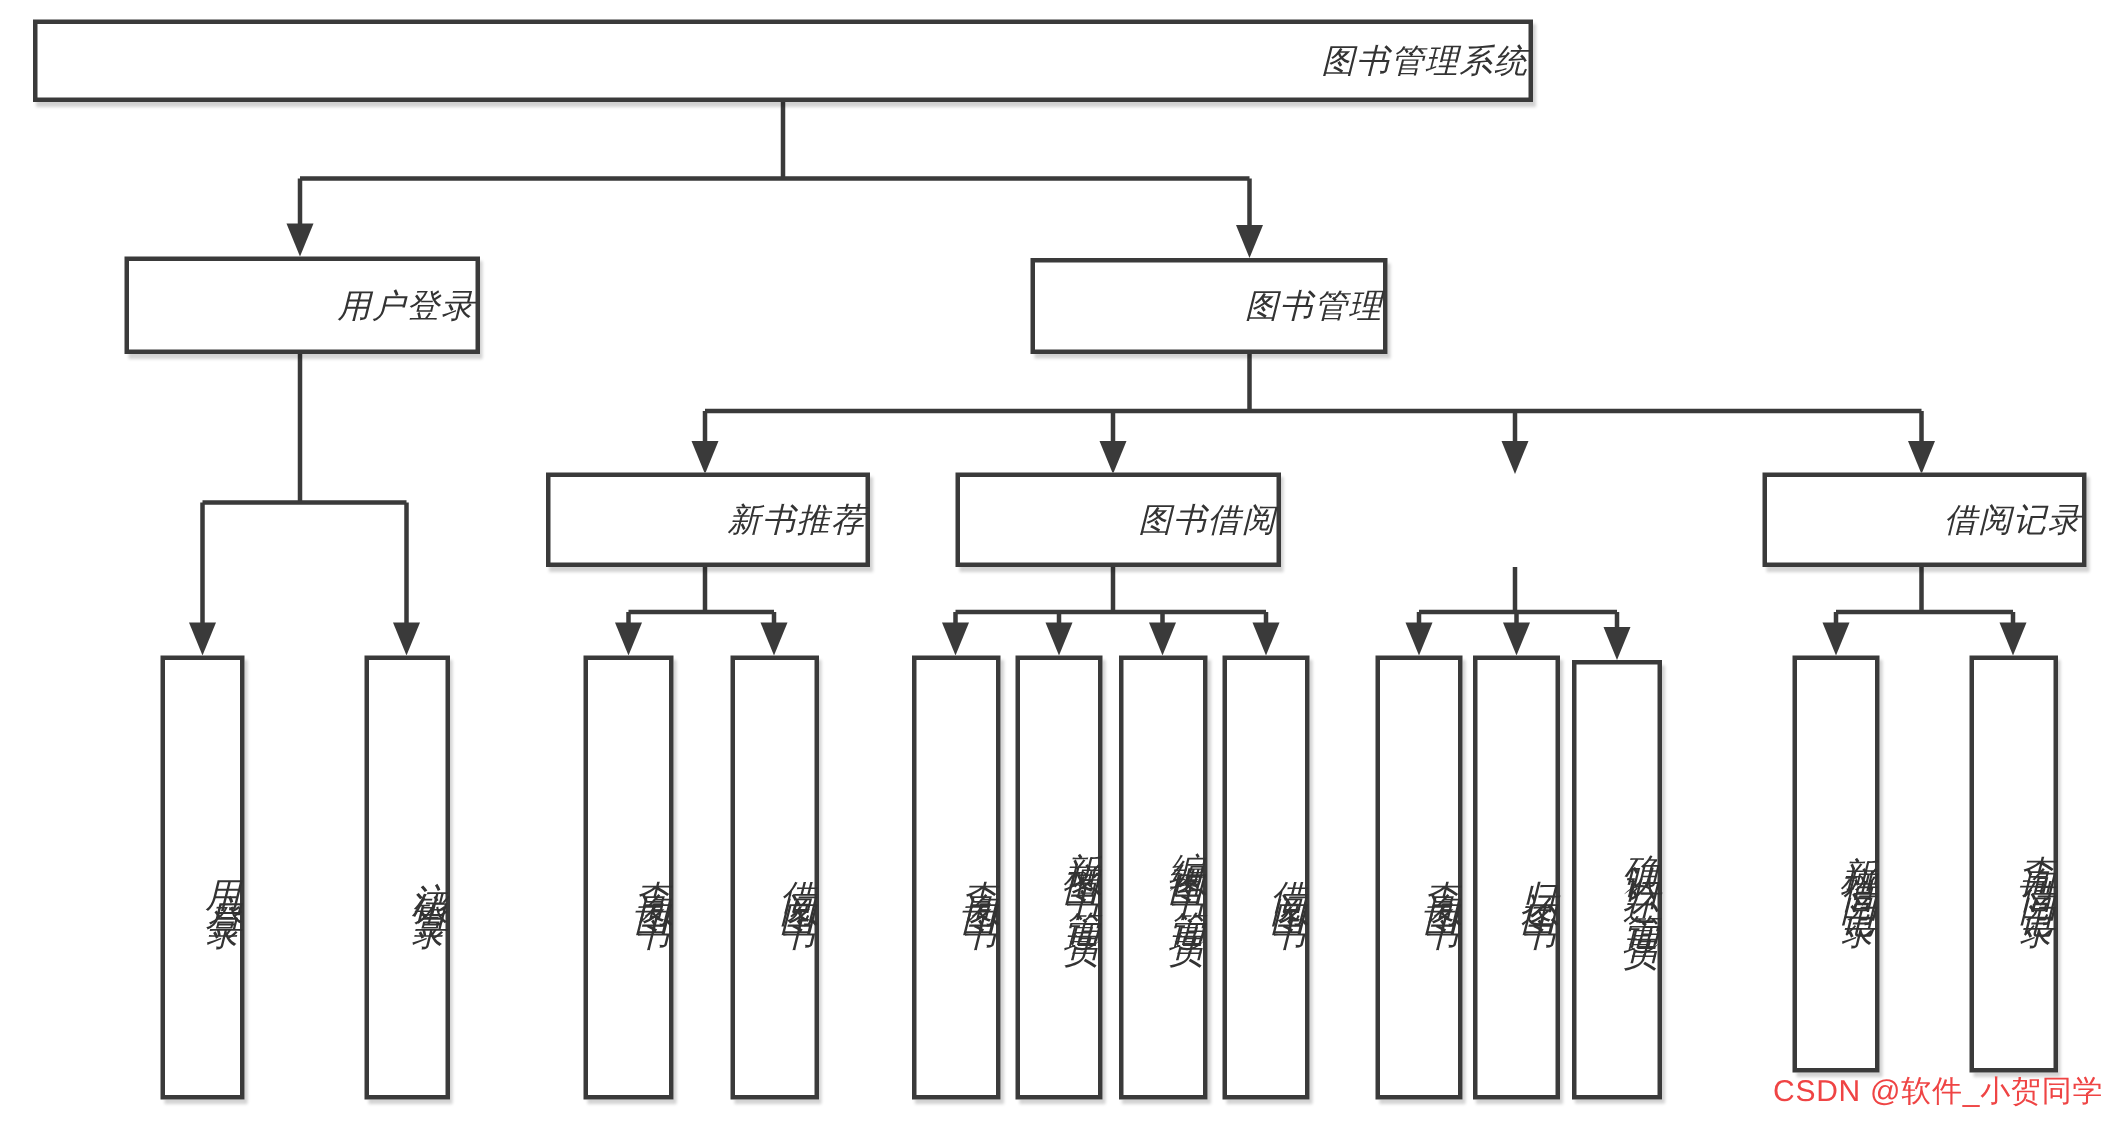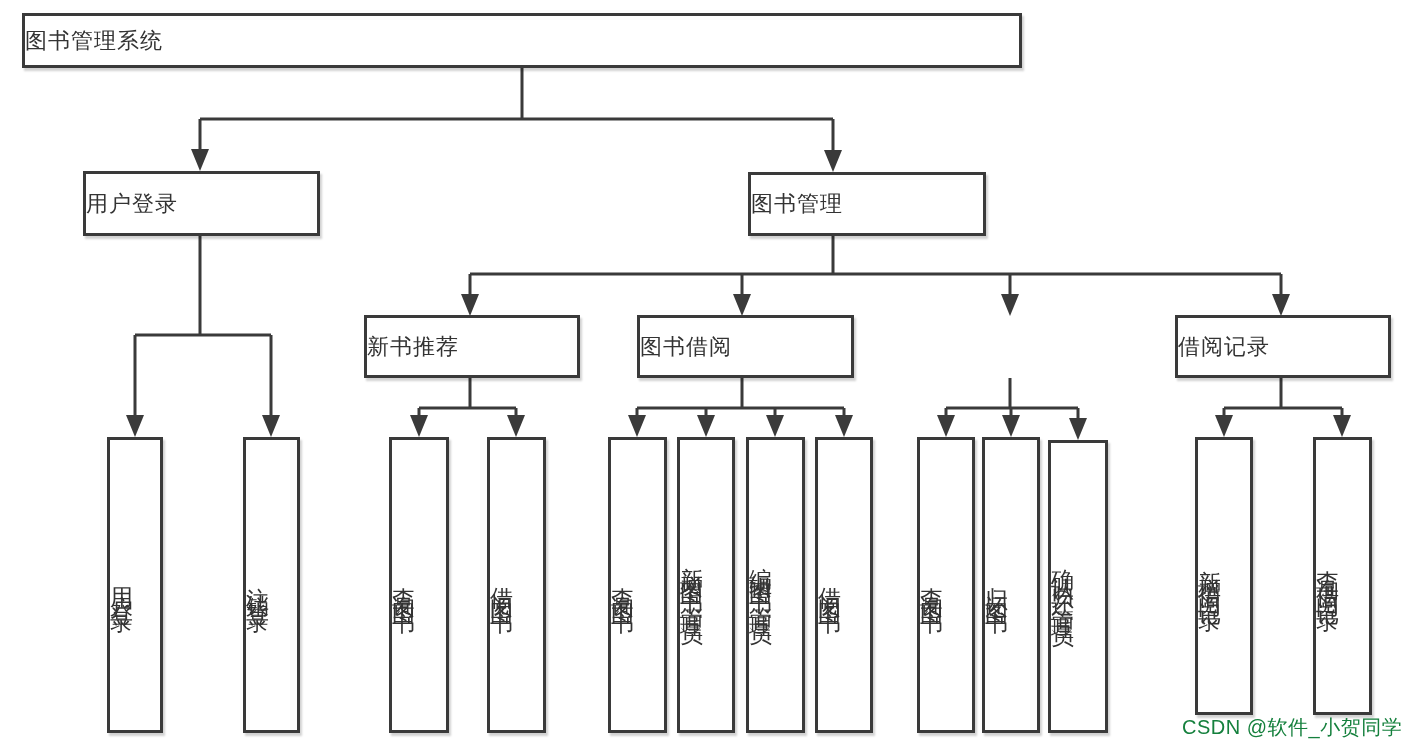--- a/index.html
+++ b/index.html
@@ -18,37 +18,38 @@
     width: 1405px; height: 747px;
     z-index: 0;
   }
   .box {
     position: absolute;
     background: #ffffff;
     border: 3px solid #3a3a3a;
     box-sizing: border-box;
     display: flex;
     align-items: center;
-    justify-content: flex-start;
+    justify-content: flex-end;
     z-index: 1;
     box-shadow: 2px 3px 2px rgba(0,0,0,0.18);
+    font-style: italic;
   }
   .hbox { font-size: 22px; letter-spacing: 1px; }
   .vbox span {
     writing-mode: vertical-rl;
     text-orientation: mixed;
     font-size: 23px;
     letter-spacing: 8px;
     line-height: 1;
     white-space: nowrap;
   }
   
   #n-root      { left: 22px;   top: 13px;  width: 1000px; height: 55px; }
   #n-userlogin { left: 83px;   top: 171px; width: 237px;  height: 65px; }
-  #n-bookmgmt  { left: 748px;  top: 172px; width: 238px;  height: 64px; }
+  #n-bookmgmt  { left: 687px;  top: 172px; width: 238px;  height: 64px; }
   #n-newbook   { left: 364px;  top: 315px; width: 216px;  height: 63px; }
   #n-bookborrow{ left: 637px;  top: 315px; width: 217px;  height: 63px; }
   #n-current   { left: 905px;  top: 315px; width: 216px;  height: 63px; }
   #n-records   { left: 1175px; top: 315px; width: 216px;  height: 63px; }
   #l-login     { left: 107px;  top: 437px; width: 56px;  height: 296px; }
   #l-logout    { left: 243px;  top: 437px; width: 57px;  height: 296px; }
   #l-nb-query  { left: 389px;  top: 437px; width: 60px;  height: 296px; }
   #l-nb-borrow { left: 487px;  top: 437px; width: 59px;  height: 296px; }
   #l-bb-query  { left: 608px;  top: 437px; width: 59px;  height: 296px; }
   #l-bb-add    { left: 677px;  top: 437px; width: 58px;  height: 296px; }
@@ -57,21 +58,21 @@
   #l-cb-query  { left: 917px;  top: 437px; width: 58px;  height: 296px; }
   #l-cb-return { left: 982px;  top: 437px; width: 58px;  height: 296px; }
   #l-cb-confirm{ left: 1048px; top: 440px; width: 60px;  height: 293px; }
   #l-r-add     { left: 1195px; top: 437px; width: 58px;  height: 278px; }
   #l-r-query   { left: 1313px; top: 437px; width: 59px;  height: 278px; }
   .watermark {
     position: absolute;
     left: 1182px;
     top: 714px;
     font-size: 20px;
-    color: #15803d;
+    color: #ef4444;
     z-index: 2;
     letter-spacing: 0.5px;
     white-space: nowrap;
   }
 </style>
 </head>
 <body>
 
 <div class="canvas">
 

